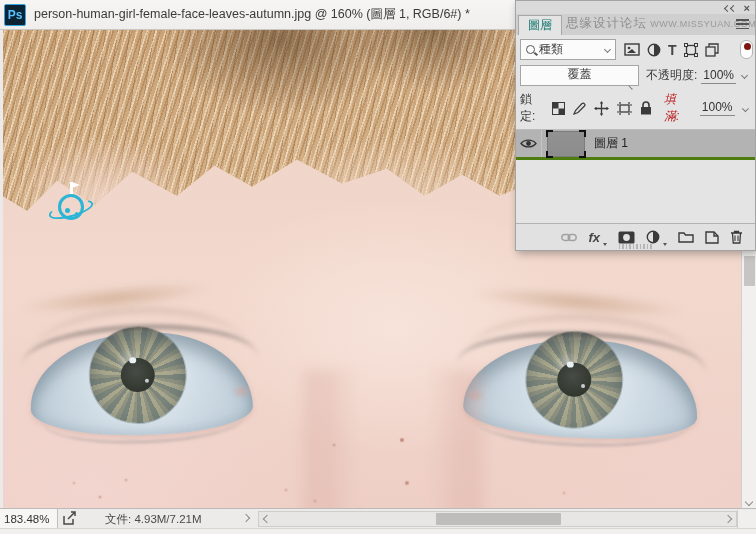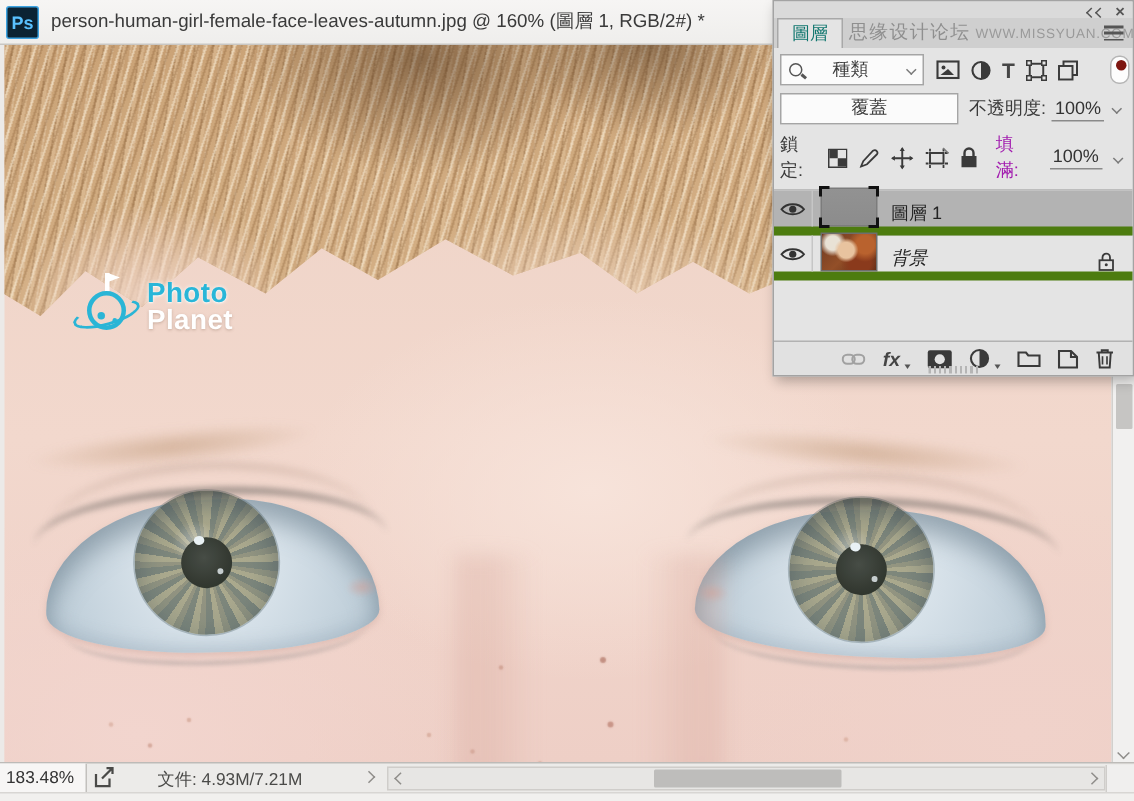--- a/index.html
+++ b/index.html
@@ -126,41 +126,41 @@
   .tab-row { height:21px; background:#cfcfcf; position:relative; display:flex; align-items:flex-end; }
   .tab { height:20px; margin-left:2px; padding:0 9px; background:#e4e4e4; border:1px solid #a8a8a8; border-bottom:none;
     display:flex; align-items:center; font-size:12px; color:#0f766e; }
   .forum-mark { position:absolute; left:50px; top:1px; white-space:nowrap; color:#8f8f8f; pointer-events:none; }
   .forum-cn { font-size:12.5px; letter-spacing:1px; }
   .forum-url { font-size:9px; letter-spacing:.5px; color:#9a9a9a; }
   .menu-ic { position:absolute; right:6px; top:5px; width:13px; height:10px; display:flex; flex-direction:column; justify-content:space-between; }
   .menu-ic i { height:1.5px; background:#555; }
   .panel-body { flex:1; background:#e4e4e4; padding-top:4px; }
   .row { display:flex; align-items:center; padding:0 4px; }
-  .combo { height:21px; background:#fbfbfb; border:1px solid #a5a5a5; display:flex; align-items:center; padding:0 5px; gap:20px; }
+  .combo { height:21px; background:#fbfbfb; border:1px solid #a5a5a5; display:flex; align-items:center; padding:0 5px; gap:4px; }
   .combo .chev-s { margin-left:auto; }
   .chev-s { width:5px; height:5px; border-right:1.4px solid #7a7a7a; border-bottom:1.4px solid #7a7a7a; transform:rotate(45deg); display:inline-block; }
   .filter-row { margin-bottom:5px; gap:6px; }
   .filter-combo { width:96px; }
   .mag { width:9px; height:9px; border:1.5px solid #555; border-radius:50%; position:relative; flex:none; }
   .mag::after { content:""; position:absolute; width:4px; height:1.5px; background:#555; right:-4px; bottom:-1px; transform:rotate(40deg); }
   .f-icons { display:flex; align-items:center; gap:7px; margin-left:2px; }
   .toggle-pill { margin-left:auto; margin-right:-2px; width:13px; height:19px; background:#fdfdfd; border:1px solid #b5b5b5;
     border-radius:6px; position:relative; }
   .toggle-pill i { position:absolute; left:2.5px; top:2px; width:7px; height:7px; border-radius:50%; background:#7e1610; }
   .blend-row { margin-bottom:5px; }
   .blend-combo { width:119px;flex-direction:column; }
   .opacity-label { margin-left:7px; color:#3a3a3a; }
   .scrub-val { margin-left:4px; border-bottom:1px solid #8a8a8a; padding:0 2px 1px; color:#333; }
   .row .end-chev { margin-left:auto; margin-right:4px; }
   .lock-row { margin-bottom:4px; gap:8px; }
   .lock-label { color:#3a3a3a; }
-  .fill-label { margin-left:4px; color:#a21caf; }
+  .fill-label { margin-left:4px; color:#b91c1c;font-style:italic; }
   .layer-list { border-top:1px solid #bdbdbd; }
-  .layer-row { height:30px; display:flex; align-items:flex-end; border-bottom:6px solid #4d7c0f; }
+  .layer-row { height:30px; display:flex; align-items:center; border-bottom:3px solid #4d7c0f; }
   .layer-row.selected { background:#b3b3b3; }
   .eye-cell { width:26px; align-self:stretch; display:flex; align-items:center; justify-content:center; border-right:1px solid #c6c6c6; }
   .thumb { width:38px; height:26px; margin-left:5px; border:1px solid #6e6e6e; position:relative; flex:none; }
   .thumb.gray { background:linear-gradient(180deg,#929292,#8c8c8c); border-color:#7c7c7c; }
   .thumb.gray s { position:absolute; width:7px; height:7px; border:2px solid #111; }
   .thumb.gray s.tl { left:-2px; top:-2px; border-right:none; border-bottom:none; }
   .thumb.gray s.tr { right:-2px; top:-2px; border-left:none; border-bottom:none; }
   .thumb.gray s.bl { left:-2px; bottom:-2px; border-right:none; border-top:none; }
   .thumb.gray s.br { right:-2px; bottom:-2px; border-left:none; border-top:none; }
   .thumb.photo-t { background:
@@ -181,21 +181,21 @@
     background:repeating-linear-gradient(90deg,#b5b5b5 0 1.5px,transparent 1.5px 3.5px); }
   svg { display:block; }
 </style>
 </head>
 <body>
 
 <div class="window">
 
   <div class="title-bar">
     <div class="ps-badge">Ps</div>
-    <div class="doc-title">person-human-girl-female-face-leaves-autumn.jpg @ 160% (圖層 1, RGB/2#) *</div>
+    <div class="doc-title">person-human-girl-female-face-leaves-autumn.jpg @ 160% (圖層 1, RGB/6#) *</div>
   </div>
 
   <div class="canvas-area">
     <div class="photo">
       <div class="hair"></div>
       <div class="brow left"></div>
       <div class="brow right"></div>
 
       <div class="eye left">
         <div class="sclera"></div>
@@ -230,24 +230,20 @@
 
       <div class="wm">
         <div class="wm-logo">
           <div class="wm-ring"></div>
           <div class="wm-planet">
               <i></i>
             </div>
           <div class="wm-flag">
               <i></i>
             </div>
-        </div>
-        <div class="wm-text">
-          <div class="wm-photo">Photo</div>
-          <div class="wm-planet-t">Planet</div>
         </div>
       </div>
     </div>
   </div>
 
   <div class="v-scroll">
     <div class="v-thumb"></div>
     <div class="v-arrow"></div>
   </div>
 
@@ -398,37 +394,20 @@
               </svg>
           </div>
           <div class="thumb gray">
               <s class="tl"></s>
               <s class="tr"></s>
               <s class="bl"></s>
               <s class="br"></s>
             </div>
           <span class="layer-name">圖層 1</span>
         </div>
-        <div class="layer-row">
-          <div class="eye-cell">
-            <svg width="17" height="11" viewBox="0 0 17 11">
-                <path d="M1 5.5 C4.5 1 12.5 1 16 5.5 C12.5 10 4.5 10 1 5.5 Z" fill="none" stroke="#333" stroke-width="1.3"></path>
-                <circle cx="8.5" cy="5.5" r="2.4" fill="#333"></circle>
-              </svg>
-          </div>
-          <div class="thumb photo-t"></div>
-          <span class="layer-name bg">背景</span>
-          <span class="lock-cell">
-            <svg width="11" height="13" viewBox="0 0 11 13">
-                <rect x="1" y="5.5" width="9" height="6.5" fill="none" stroke="#3a3a3a" stroke-width="1.2"></rect>
-                <path d="M3 5.5 V3.6 a2.5 2.5 0 0 1 5 0 V5.5" fill="none" stroke="#3a3a3a" stroke-width="1.2"></path>
-                <circle cx="5.5" cy="8.5" r="1" fill="#3a3a3a"></circle>
-              </svg>
-          </span>
-        </div>
         <div class="panel-empty"></div>
       </div>
     </div>
 
     <div class="panel-footer">
       <span style="opacity:.45">
         <svg width="16" height="9" viewBox="0 0 16 9">
             <rect x="0.8" y="1.5" width="8" height="6" rx="3" fill="none" stroke="#555" stroke-width="1.4"></rect>
             <rect x="7.2" y="1.5" width="8" height="6" rx="3" fill="none" stroke="#555" stroke-width="1.4"></rect>
           </svg>

